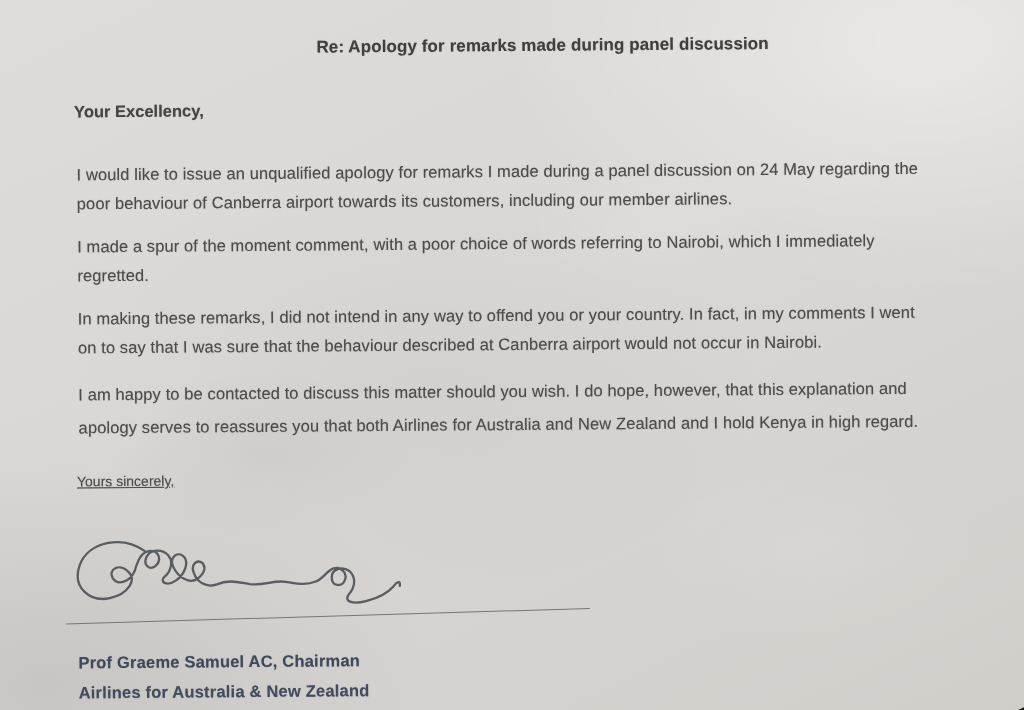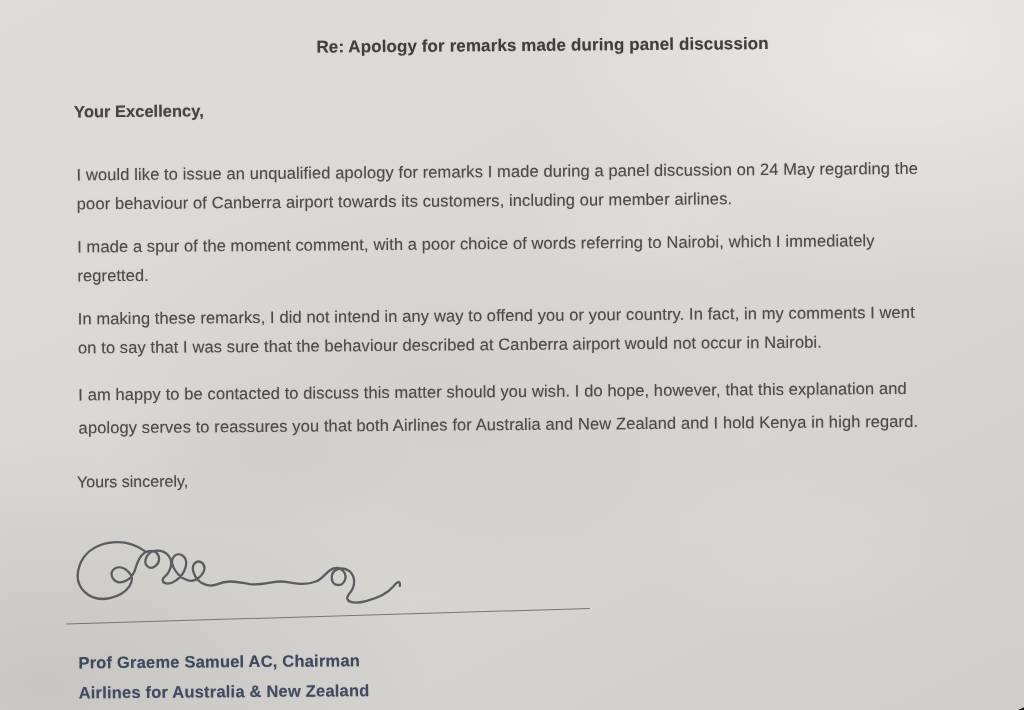--- a/index.html
+++ b/index.html
@@ -39,21 +39,21 @@
     position:absolute;top:99px;left:76px;
     font-weight:bold;font-size:16.5px;color:#454441;
   }
   .para{position:absolute;left:78px;width:922px;font-size:16.5px;line-height:29px;color:#4d4c49;letter-spacing:0.1px;}
   .p0{top:157px;}
   .p1{top:229px;}
   .p2{top:301px;}
   .p3{top:375px;}
   .p3 .line{line-height:33px;}
   .closing{
-    position:absolute;top:470px;left:76px;font-size:16px;color:#4d4c49;
+    position:absolute;top:470px;left:76px;font-size:14px;color:#4d4c49;text-decoration:underline;
   }
   .signature-svg{
     position:absolute;top:522px;left:55px;width:420px;height:92px;
   }
   .signature-line{
     position:absolute;top:620px;left:64px;width:524px;height:0;
     border-top:1.6px solid #787670;
     transform:rotate(-1.25deg);
     transform-origin:0 0;
   }

